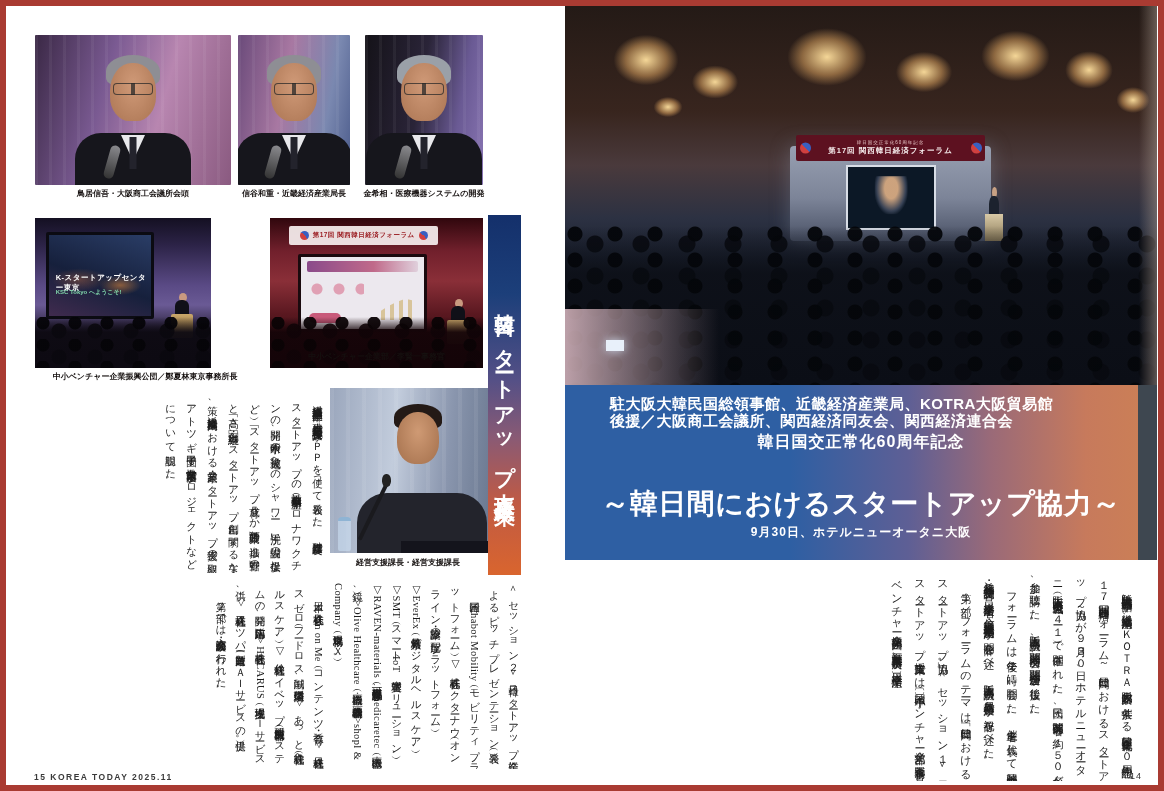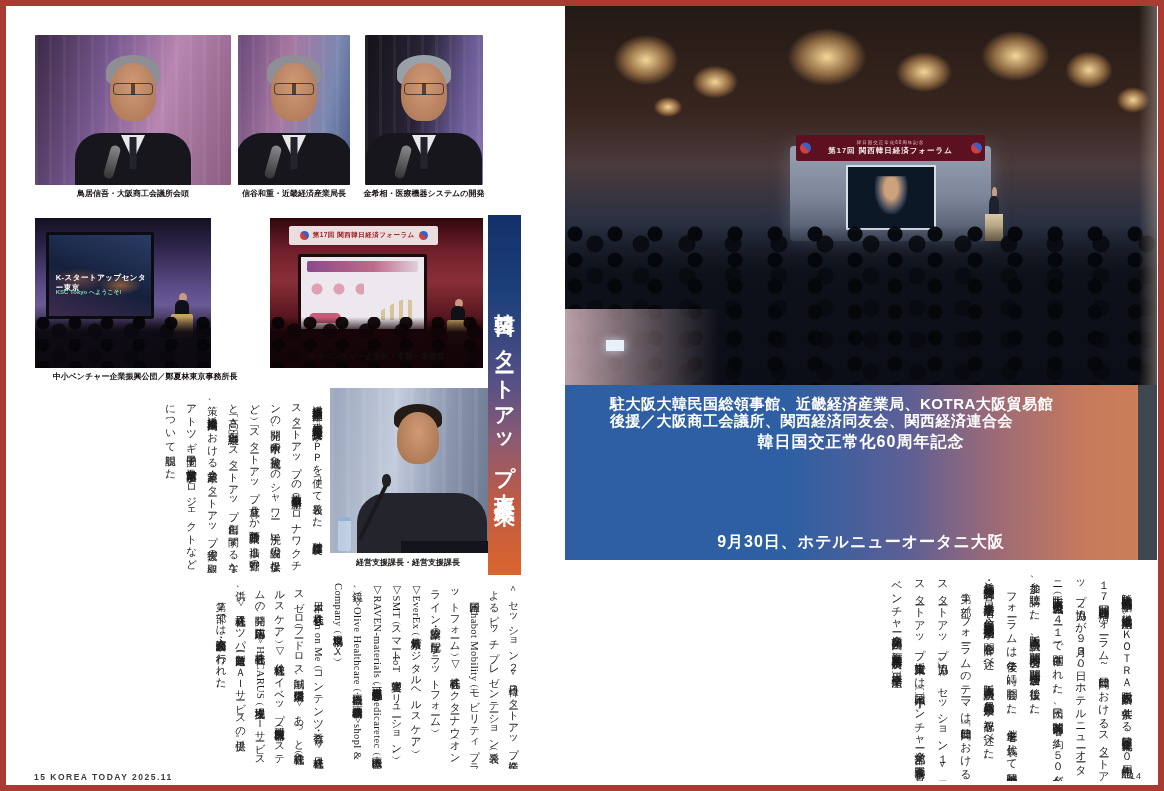--- a/index.html
+++ b/index.html
@@ -157,21 +157,21 @@
   .bluebanner{position:absolute;color:#fff;
       background:linear-gradient(90deg,var(--banner-blue) 0%,var(--banner-blue) 38%,#5e5f95 58%,#9a6a78 72%,var(--banner-orange) 88%,#cc8055 100%);}
   .bb-edge{position:absolute;right:0;top:0;width:19px;height:100%;background:var(--banner-edge);}
   .bb-org{position:absolute;left:45px;top:10px;font-size:15px;font-weight:bold;letter-spacing:.5px;}
   .bb-sup{position:absolute;left:45px;top:27px;font-size:15px;font-weight:bold;letter-spacing:.5px;}
   .bb-anniv{position:absolute;left:0;width:100%;top:47px;text-align:center;font-size:16px;font-weight:bold;letter-spacing:1px;}
   .bb-title{position:absolute;left:0;width:100%;top:68px;text-align:center;font-size:27px;font-weight:bold;
       font-family:"Liberation Serif","DejaVu Serif",serif;letter-spacing:1px;}
   .bb-sub{position:absolute;left:0;width:100%;top:100px;text-align:center;font-size:28px;font-weight:bold;
       font-family:"Liberation Serif","DejaVu Serif",serif;letter-spacing:.5px;}
-  .bb-date{position:absolute;left:0;width:100%;top:139px;text-align:center;font-size:16px;font-weight:bold;letter-spacing:1px;margin-top:8px;}
+  .bb-date{position:absolute;left:0;width:100%;top:139px;text-align:center;font-size:12px;font-weight:bold;letter-spacing:1px;}
 
   
   .vtext{position:absolute;writing-mode:vertical-rl;text-orientation:mixed;color:#1c1c1c;
       font-family:"Liberation Serif","DejaVu Serif",serif;overflow:hidden;}
   .vtext p{margin:0;}
   .vt-upper{font-size:10.5px;line-height:21px;letter-spacing:.6px;}
   .vt-lower{font-size:10.5px;line-height:19.5px;letter-spacing:.4px;}
   .vt-right{font-size:11px;line-height:23px;letter-spacing:.8px;}
 </style>
 </head>
@@ -315,20 +315,21 @@
       <div class="bp-tables"></div>
       <div class="bp-lap"></div>
       <div class="bp-pillar"></div>
     </figure>
 
     <div class="bluebanner" style="left:565px;top:385px;width:592px;height:175px;">
       <div class="bb-edge"></div>
       <div class="bb-org">駐大阪大韓民国総領事館、近畿経済産業局、KOTRA大阪貿易館</div>
       <div class="bb-sup">後援／大阪商工会議所、関西経済同友会、関西経済連合会</div>
       <div class="bb-anniv">韓日国交正常化60周年記念</div>
+      <div class="bb-sub">～韓日間におけるスタートアップ協力～</div>
       <div class="bb-date">9月30日、ホテルニューオータニ大阪</div>
     </div>
 
     <div class="vtext vt-right" style="left:577px;top:573px;width:561px;height:208px;">
       <p>　駐大阪大韓民国総領事館、近畿経済産業局、ＫＯＴＲＡ大阪貿易館が共催する韓日国交正常化６０周年記念の第１７回関西韓日経済フォーラム～韓日間におけるスタートアップ協力～が９月３０日、ホテルニューオータニ大阪（大阪市中央区城見１ー４ー１）で開催された。民団、韓商関係者ら約１５０名が参加、聴講した。大阪商工会議所、関西経済同友会、関西経済連合会が後援した。</p>
       <p>　フォーラムは午後２時に開会した。主催者を代表して韓国外交部／金希相・経済外交調整官、日本経済産業省／信谷和重・近畿経済産業局長が開会辞を述べ、大阪商工会議所／鳥居信吾会頭が祝辞を述べた。</p>
       <p>　第１部／フォーラムのテーマは「韓日間におけるスタートアップ協力」。＜セッション１＞韓日スタートアップ支援政策では〔韓国〕中小ベンチャー企業部／李賢一事務官、中小ベンチャー企業振興公団／鄭夏林東京事務所長、〔日本〕経済産業</p>
     </div>
 
     <div class="pagenum-r">14</div>

